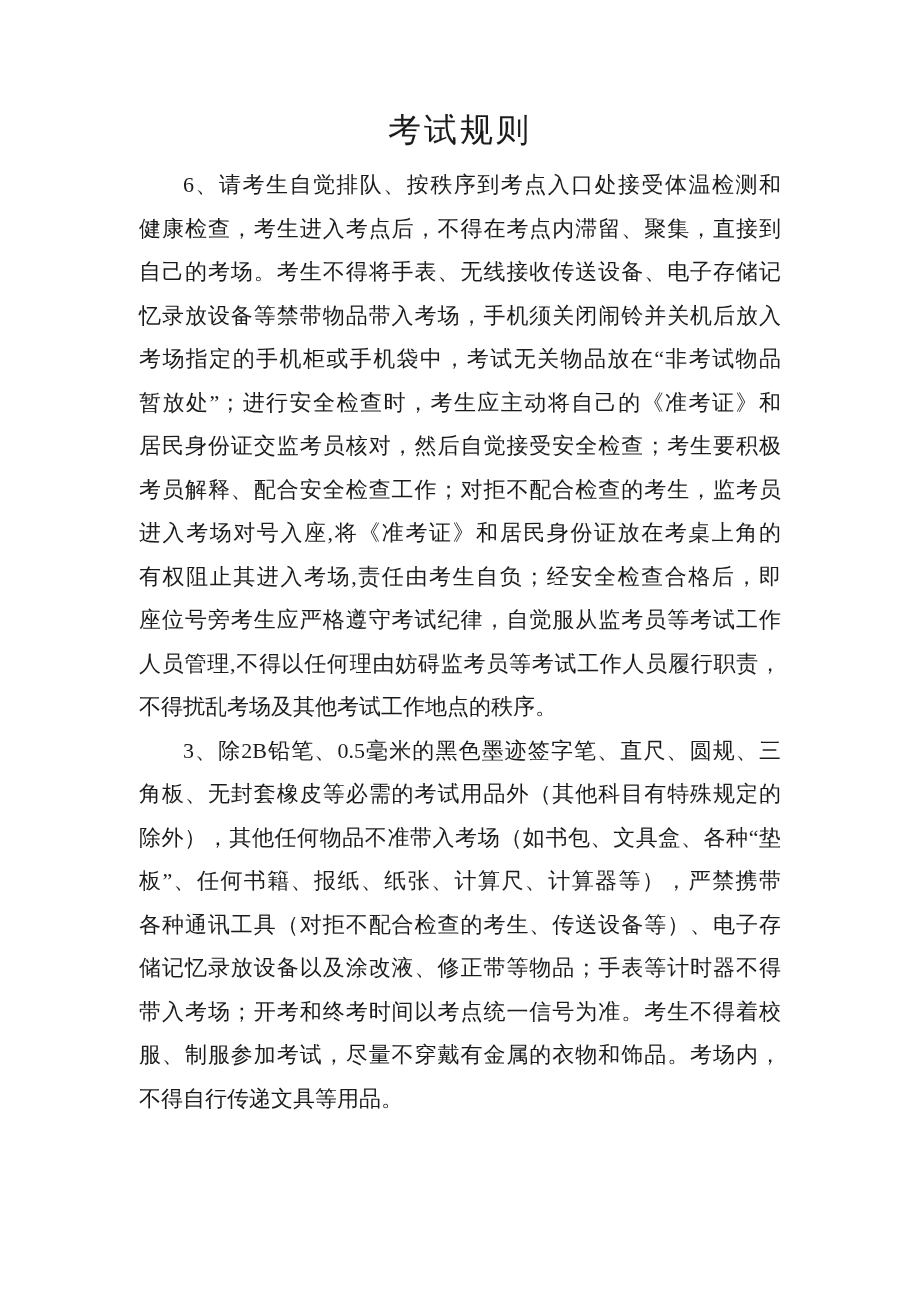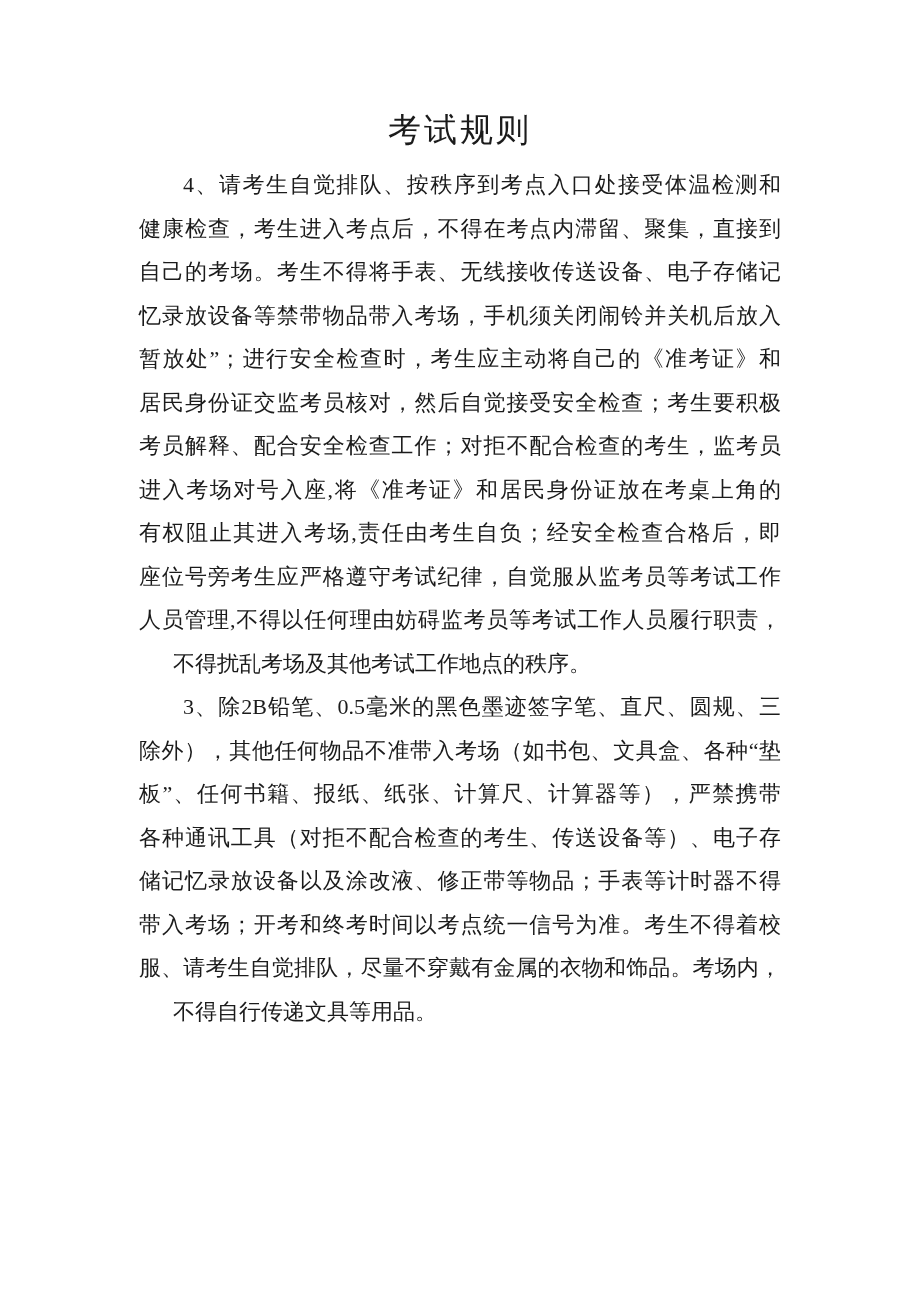--- a/index.html
+++ b/index.html
@@ -38,47 +38,48 @@
     text-align: justify;
     text-align-last: justify;
     text-justify: inter-character;
     white-space: normal;
   }
   .line.para-start {
     text-indent: 2em;
   }
   .line.para-end {
     text-align-last: left;
-    margin-left: 34px;
   }
 </style>
 </head>
 <body>
 
 <div class="page">
   <h1 class="doc-title">考试规则</h1>
   <div class="doc-body">
       <div class="paragraph">
-        <div class="line para-start">4、请考生自觉排队、按秩序到考点入口处接受体温检测和</div>
+        <div class="line para-start">6、请考生自觉排队、按秩序到考点入口处接受体温检测和</div>
         <div class="line">健康检查，考生进入考点后，不得在考点内滞留、聚集，直接到</div>
         <div class="line">自己的考场。考生不得将手表、无线接收传送设备、电子存储记</div>
         <div class="line">忆录放设备等禁带物品带入考场，手机须关闭闹铃并关机后放入</div>
+        <div class="line">考场指定的手机柜或手机袋中，考试无关物品放在“非考试物品</div>
         <div class="line">暂放处”；进行安全检查时，考生应主动将自己的《准考证》和</div>
         <div class="line">居民身份证交监考员核对，然后自觉接受安全检查；考生要积极</div>
         <div class="line">考员解释、配合安全检查工作；对拒不配合检查的考生，监考员</div>
         <div class="line">进入考场对号入座,将《准考证》和居民身份证放在考桌上角的</div>
         <div class="line">有权阻止其进入考场,责任由考生自负；经安全检查合格后，即</div>
         <div class="line">座位号旁考生应严格遵守考试纪律，自觉服从监考员等考试工作</div>
         <div class="line">人员管理,不得以任何理由妨碍监考员等考试工作人员履行职责，</div>
         <div class="line para-end">不得扰乱考场及其他考试工作地点的秩序。</div>
       </div>
       <div class="paragraph">
         <div class="line para-start">3、除2B铅笔、0.5毫米的黑色墨迹签字笔、直尺、圆规、三</div>
+        <div class="line">角板、无封套橡皮等必需的考试用品外（其他科目有特殊规定的</div>
         <div class="line">除外），其他任何物品不准带入考场（如书包、文具盒、各种“垫</div>
         <div class="line">板”、任何书籍、报纸、纸张、计算尺、计算器等），严禁携带</div>
         <div class="line">各种通讯工具（对拒不配合检查的考生、传送设备等）、电子存</div>
         <div class="line">储记忆录放设备以及涂改液、修正带等物品；手表等计时器不得</div>
         <div class="line">带入考场；开考和终考时间以考点统一信号为准。考生不得着校</div>
-        <div class="line">服、请考生自觉排队，尽量不穿戴有金属的衣物和饰品。考场内，</div>
+        <div class="line">服、制服参加考试，尽量不穿戴有金属的衣物和饰品。考场内，</div>
         <div class="line para-end">不得自行传递文具等用品。</div>
       </div>
     </div>
 </div>
 
 </body></html>

